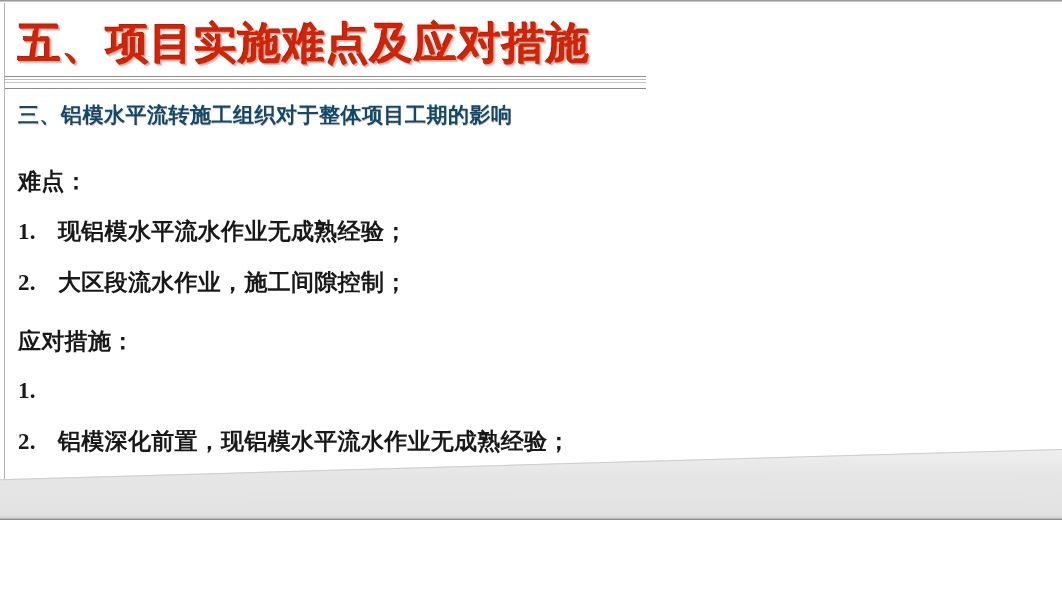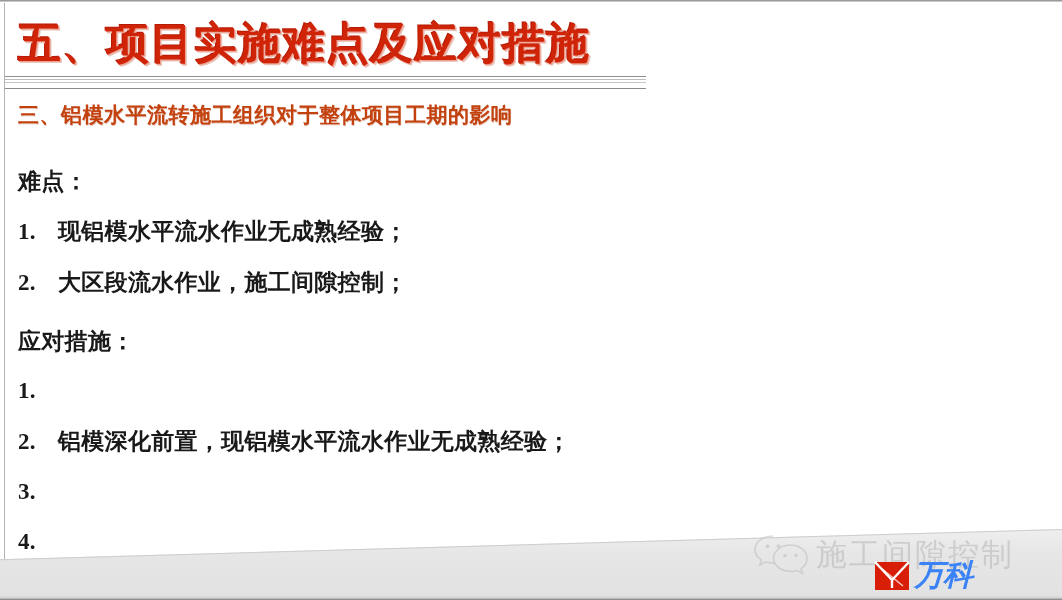--- a/index.html
+++ b/index.html
@@ -8,21 +8,21 @@
     padding: 0;
     background: #ffffff;
   }
   body {
     font-family: "Liberation Serif", "DejaVu Serif", serif;
   }
 
   .slide {
     position: relative;
     width: 1062px;
-    height: 600px;
+    height: 520px;
     background: #ffffff;
     overflow: hidden;
     box-sizing: border-box;
   }
 
   
   .edge-top {
     position: absolute;
     left: 0; top: 0;
     width: 1062px; height: 3px;
@@ -85,21 +85,21 @@
 
   
   .sub-heading {
     position: absolute;
     left: 18px;
     top: 101px;
     font-family: "DejaVu Serif", "Liberation Serif", serif;
     font-weight: bold;
     font-size: 21px;
     line-height: 28px;
-    color: #c2410c;
+    color: #0c4a6e;
     letter-spacing: 0.5px;
     white-space: nowrap;
     text-shadow: 0.5px 0.5px 0 rgba(200,120,100,0.45);
   }
 
   
   .body-block {
     position: absolute;
     left: 18px;
     top: 146px;

